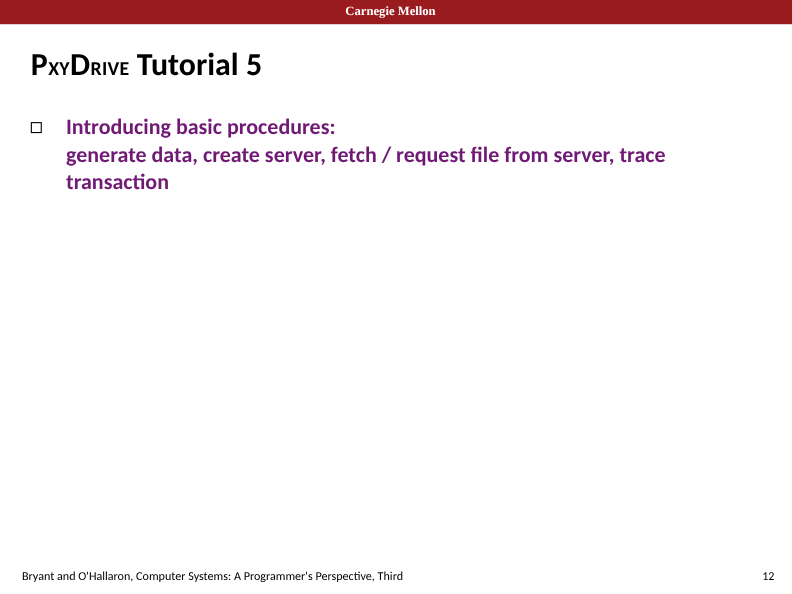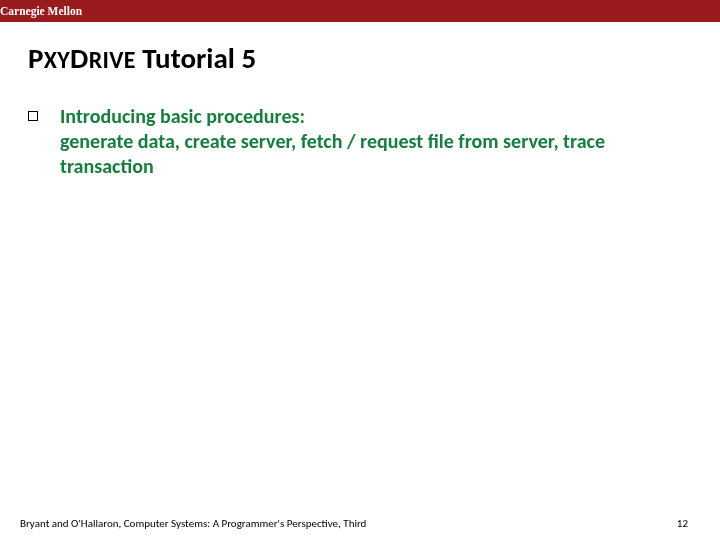--- a/index.html
+++ b/index.html
@@ -9,59 +9,59 @@
     background: #fff;
     font-family: Calibri, "Segoe UI", Arial, sans-serif;
     color: #000;
     position: relative;
     overflow: hidden;
   }
   .header-bar {
     height: 22px;
     background: #9a1b1e;
     display: flex;
-    justify-content: flex-start;
+    justify-content: center;
     align-items: center;
     padding-right: 10px;
   }
   .header-text {
     color: #fff;
     font-weight: bold;
     font-size: 11.5px;
     font-family: "Times New Roman", serif;
   }
   .title {
     margin: 18px 0 0 28px;
     font-size: 29px;
     font-weight: bold;
     color: #000;
   }
   .sc { font-variant: small-caps; letter-spacing: .3px; }
   .sc .big { font-size: 29px; }
-  .sc .small { font-size: 24px; }
+  .sc .small { font-size: 18px; }
   .bullets {
     margin: 28px 28px 0 28px;
   }
   .bullet {
     display: flex;
     align-items: flex-start;
     margin-bottom: 26px;
   }
   .marker {
     width: 10px;
     height: 10px;
     border: 1.2px solid #000;
     margin-top: 7px;
     flex-shrink: 0;
     margin-right: 22px;
   }
   .bullet-body {
     font-size: 20px;
     line-height: 1.25;
-    color: #15803d;
+    color: #701a75;
   }
   .bullet-body .lead { font-weight: bold; }
   .bullet-body .rest { font-weight: bold; }
   .open-line .open-word { font-weight: normal; }
   .open-line .mono {
     font-family: "Courier New", Courier, monospace;
     font-weight: normal;
     font-size: 20px;
     letter-spacing: 0;
   }
@@ -69,21 +69,21 @@
     position: absolute;
     bottom: 10px;
     left: 20px;
     font-size: 11px;
     color: #000;
     font-family: Calibri, Arial, sans-serif;
   }
   .pagenum {
     position: absolute;
     bottom: 10px;
-    right: 32px;
+    right: 16px;
     font-size: 11px;
     color: #000;
   }
 </style>
 </head>
 <body>
 
 <div class="header-bar">
   <span class="header-text">Carnegie Mellon</span>
 </div>

